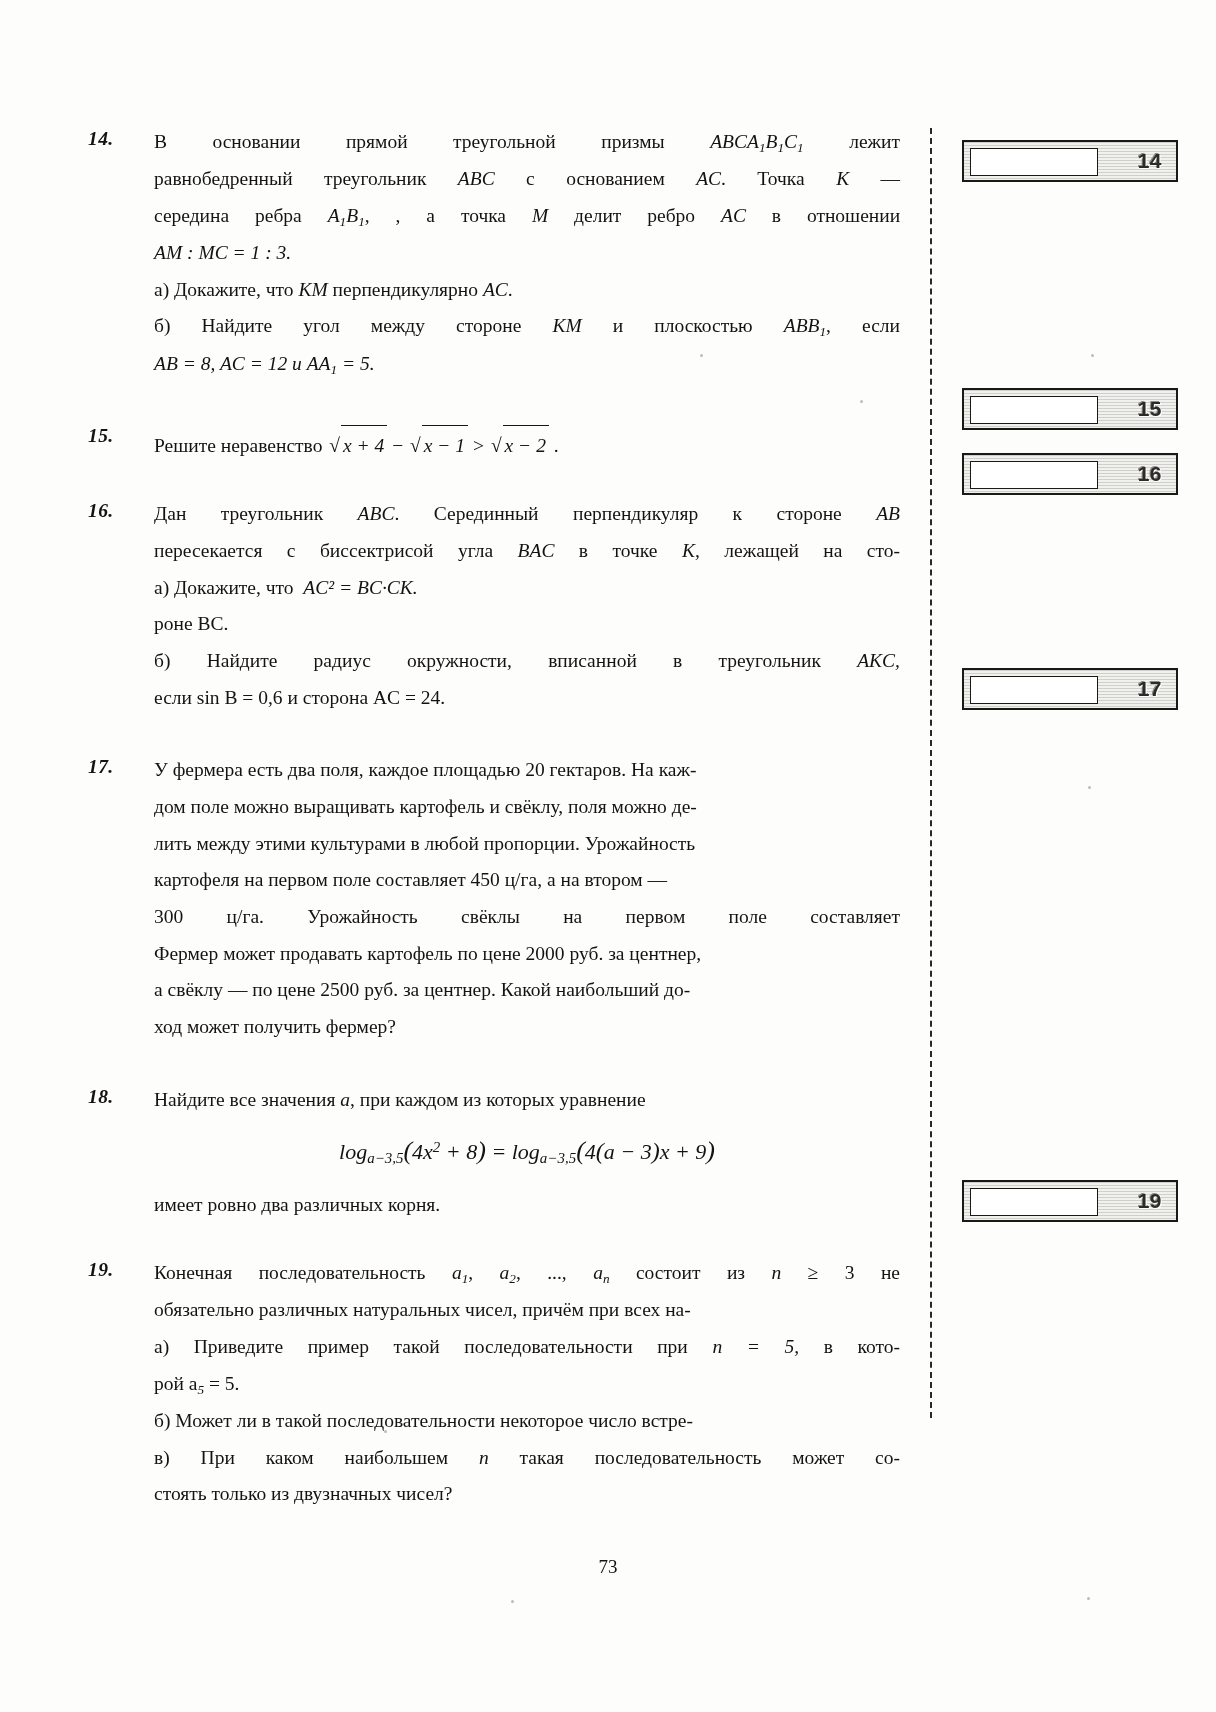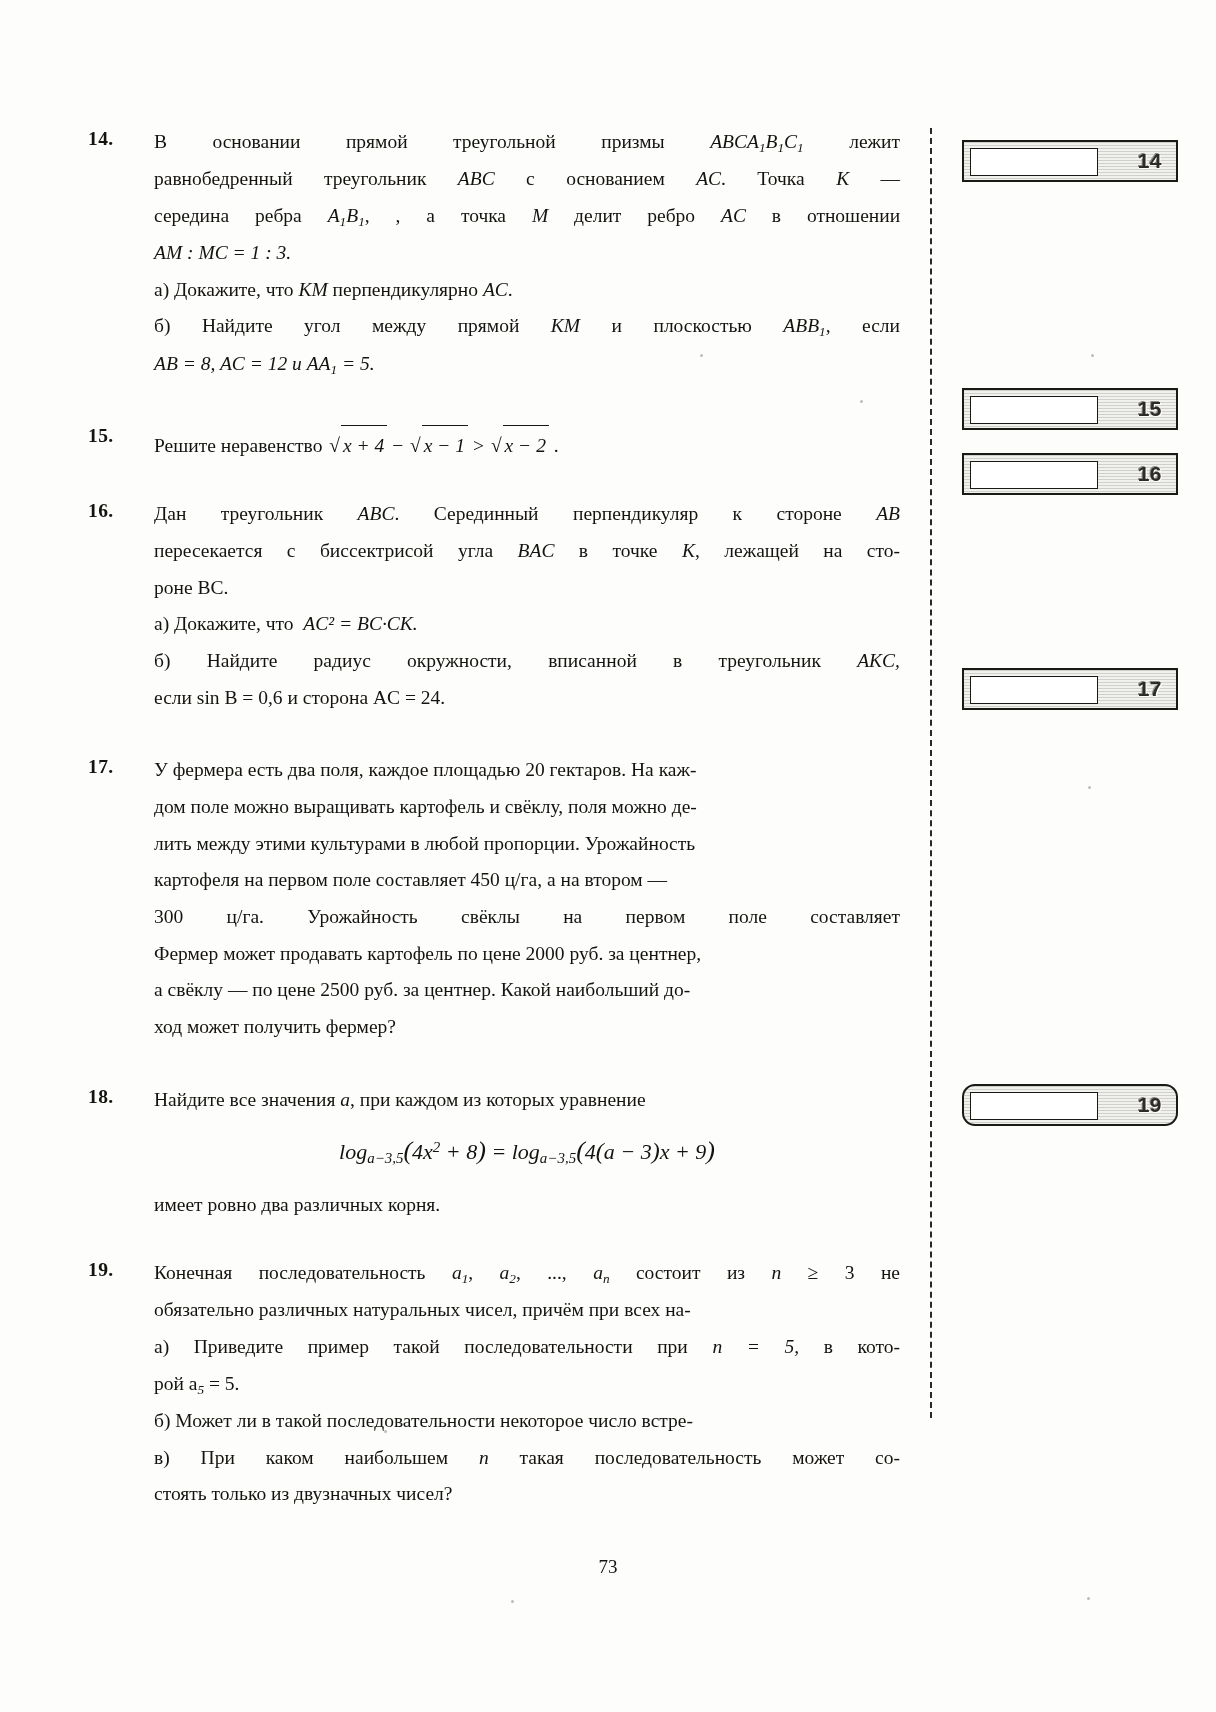--- a/index.html
+++ b/index.html
@@ -43,20 +43,21 @@
   }
   .num {
     position: absolute;
     left: 0;
     top: 0;
     width: 44px;
     text-align: left;
     font-weight: bold;
     font-size: 19.5px;
     letter-spacing: .4px;
+    font-style: italic;
   }
   .body {
     margin-left: 58px;
     font-size: 19.5px;
     line-height: 1.47;
     text-align: justify;
   }
   .body p {
     margin: 8px;
   }
@@ -189,21 +190,21 @@
           <span>в отношении</span>
         </p>
         <p><i>AM : MC = 1 : 3.</i></p>
         <p>
           <span>а) Докажите, что</span>
           <i>KM</i>
           <span>перпендикулярно</span>
           <i>AC</i>.
         </p>
         <p class="just-all">
-          <span>б) Найдите угол между прямой</span>
+          <span>б) Найдите угол между стороне</span>
           <i>KM</i>
           <span>и плоскостью</span>
           <i>ABB<span class="sub">1</span></i><span>, если</span>
         </p>
         <p>
           <i>AB = 8, AC = 12 и AA</i><i class="sub">1</i>
           <i>= 5.</i>
         </p>
       </div>
     </div>
@@ -230,25 +231,25 @@
           <span>Дан треугольник</span>
           <i>ABC</i><span>. Серединный перпендикуляр к стороне</span>
           <i>AB</i>
         </p>
         <p class="just-all">
           <span>пересекается с биссектрисой угла</span>
           <i>BAC</i>
           <span>в точке</span>
           <i>K</i><span>, лежащей на сто-</span>
         </p>
-        <p><span>роне BC.</span></p>
         <p>
           <span>а) Докажите, что</span>
           &nbsp;<i>AC² = BC·CK.</i>
         </p>
+        <p><span>роне BC.</span></p>
         <p class="just-all">
           <span>б) Найдите радиус окружности, вписанной в треугольник</span>
           <i>AKC,</i>
         </p>
         <p><span>если sin B = 0,6 и сторона AC = 24.</span></p>
       </div>
     </div>
 
     <div class="problem" style="margin-bottom:44px;">
       <div class="num">17.</div>
@@ -325,20 +326,20 @@
     <div class="inner"></div>
     <div class="lbl">16</div>
   </div>
 
   <div class="ansbox" style="left:962px; top:668px;">
     <div class="inner"></div>
     <div class="lbl">17</div>
   </div>
 
 
-  <div class="ansbox" style="left:962px; top:1084px;border-radius:13px;">
+  <div class="ansbox" style="left:962px; top:1180px;">
     <div class="inner"></div>
     <div class="lbl">19</div>
   </div>
 
   <div class="pagenum">73</div>
 
 </div>
 
 </body></html>

